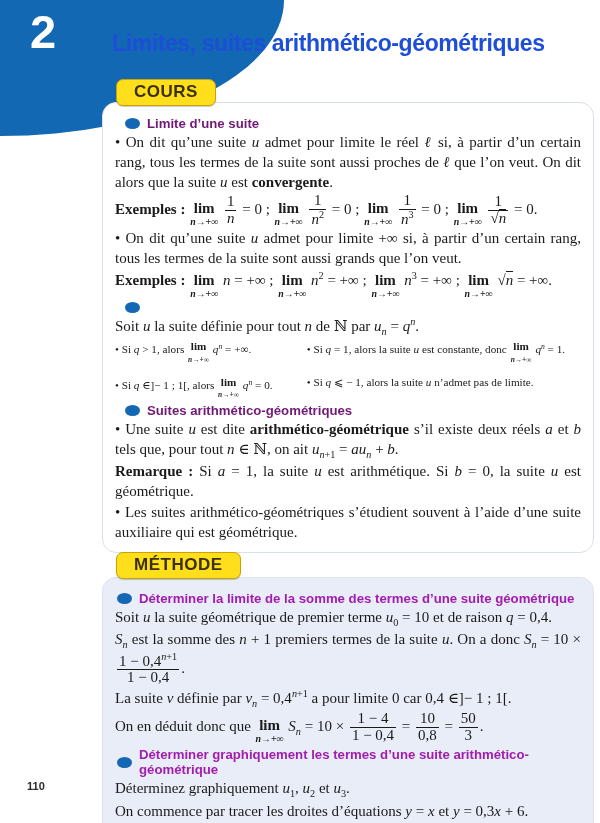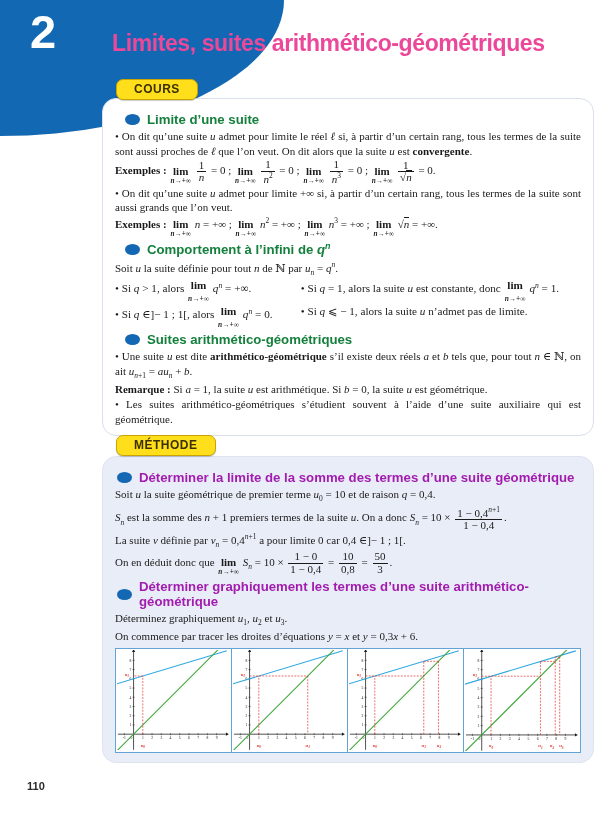--- a/index.html
+++ b/index.html
@@ -15,53 +15,53 @@
     background:#1268b3;border-bottom-right-radius:100% 100%;
   }
   .chapter-num{
     position:absolute;top:4px;left:30px;color:#fff;
     font-family:"Liberation Sans","DejaVu Sans",sans-serif;
     font-weight:bold;font-size:47px;
   }
   .page-title{
     position:absolute;top:30px;left:112px;width:482px;
     font-family:"Liberation Sans","DejaVu Sans",sans-serif;
-    font-weight:bold;font-size:23px;letter-spacing:-0.4px;color:#ec4899;
+    font-weight:bold;font-size:23px;letter-spacing:-0.4px;color:#1d4ed8;
   }
   
   .content{position:absolute;top:80px;left:102px;width:492px;}
   .badge{
     display:inline-block;position:relative;z-index:2;
     margin-left:14px;margin-bottom:-11px;top:-1px;
     background:#ffdf1b;border:1.6px solid #c9a300;border-radius:7px;
     padding:2px 17px 3px 17px;
     font-family:"Liberation Sans","DejaVu Sans",sans-serif;
-    font-weight:bold;font-size:12px;color:#3a3000;letter-spacing:0.5px;
+    font-weight:bold;font-size:17px;color:#3a3000;letter-spacing:0.5px;
     box-shadow:0 1px 1px rgba(0,0,0,0.2);
   }
   .cours-box{
     position:relative;background:#fff;border:1.5px solid #d9dfec;
     border-radius:14px;padding:10px 12px 8px 12px;
   }
   .methode-box{
     position:relative;background:#e9edf7;border:1px solid #dfe3f0;
     border-radius:14px;padding:10px 12px 9px 12px;margin-top:2px;
   }
   .sec-head{
     display:flex;align-items:center;margin:3px 0 2px 10px;
     font-family:"Liberation Sans","DejaVu Sans",sans-serif;
-    font-weight:bold;font-size:13.2px;color:#15803d;
+    font-weight:bold;font-size:13.2px;color:#701a75;
   }
   .methode-box .sec-head{color:#a21caf;margin-left:2px;}
   .bullet{
     display:inline-block;width:15px;height:11px;border-radius:50%;
     background:#1467b2;margin-right:7px;flex:0 0 auto;
   }
-  p.body{margin:1px 0;font-size:11px;line-height:1.32;text-align:justify;}
-  .qn-grid{display:grid;grid-template-columns:39% 61%;column-gap:4px;margin:1px 0;}
+  p.body{margin:1px 0;font-size:15px;line-height:1.32;text-align:justify;}
+  .qn-grid{display:grid;grid-template-columns:39% 61%;column-gap:4px;margin:1px 0;gap:10px;}
   .qn-grid span{font-size:11.2px;line-height:1.32;}
   
   i{font-style:italic;}
   sub{font-size:0.68em;}
   sup{font-size:0.68em;}
   .lim{display:inline-block;text-align:center;vertical-align:-0.75em;line-height:1;margin:0 1px;font-weight:bold;}
   .lim .u{display:block;font-size:0.66em;margin-top:1px;}
   .frac{display:inline-block;vertical-align:middle;text-align:center;line-height:1.05;margin:0 2px;}
   .frac .n{display:block;padding:0 2px;}
   .frac .d{display:block;border-top:1px solid #1a1a1a;padding:0 2px;}
@@ -98,21 +98,20 @@
       <span class="bullet"></span>
       <span>Limite d’une suite</span>
     </div>
     <p class="body">• On dit qu’une suite <i>u</i> admet pour limite le réel <i>ℓ</i> si, à partir d’un certain rang, tous les termes de la suite sont aussi proches de <i>ℓ</i> que l’on veut. On dit alors que la suite <i>u</i> est <b>convergente</b>.</p>
     <p class="body"><b>Exemples :</b> <span class="lim">lim<span class="u"><i>n</i>→+∞</span></span> <span class="frac"><span class="n">1</span><span class="d"><i>n</i></span></span> = 0 ; <span class="lim">lim<span class="u"><i>n</i>→+∞</span></span> <span class="frac"><span class="n">1</span><span class="d"><i>n</i><sup>2</sup></span></span> = 0 ; <span class="lim">lim<span class="u"><i>n</i>→+∞</span></span> <span class="frac"><span class="n">1</span><span class="d"><i>n</i><sup>3</sup></span></span> = 0 ; <span class="lim">lim<span class="u"><i>n</i>→+∞</span></span> <span class="frac"><span class="n">1</span><span class="d">√<span class="rad"><i>n</i></span></span></span> = 0.</p>
     <p class="body">• On dit qu’une suite <i>u</i> admet pour limite +∞ si, à partir d’un certain rang, tous les termes de la suite sont aussi grands que l’on veut.</p>
     <p class="body"><b>Exemples :</b> <span class="lim">lim<span class="u"><i>n</i>→+∞</span></span> <i>n</i> = +∞ ; <span class="lim">lim<span class="u"><i>n</i>→+∞</span></span> <i>n</i><sup>2</sup> = +∞ ; <span class="lim">lim<span class="u"><i>n</i>→+∞</span></span> <i>n</i><sup>3</sup> = +∞ ; <span class="lim">lim<span class="u"><i>n</i>→+∞</span></span> √<span class="rad"><i>n</i></span> = +∞.</p>
 
     <div class="sec-head">
       <span class="bullet"></span>
-      <span>Comportement à l’infini de <i>q</i><sup><i>n</i></sup></span>
     </div>
     <p class="body">Soit <i>u</i> la suite définie pour tout <i>n</i> de ℕ par <i>u</i><sub><i>n</i></sub> = <i>q</i><sup><i>n</i></sup>.</p>
     <div class="qn-grid">
       <span>• Si <i>q</i> &gt; 1, alors <span class="lim">lim<span class="u"><i>n</i>→+∞</span></span> <i>q</i><sup><i>n</i></sup> = +∞.</span>
       <span>• Si <i>q</i> = 1, alors la suite <i>u</i> est constante, donc <span class="lim">lim<span class="u"><i>n</i>→+∞</span></span> <i>q</i><sup><i>n</i></sup> = 1.</span>
       <span>• Si <i>q</i> ∈]− 1 ; 1[, alors <span class="lim">lim<span class="u"><i>n</i>→+∞</span></span> <i>q</i><sup><i>n</i></sup> = 0.</span>
       <span>• Si <i>q</i> ⩽ − 1, alors la suite <i>u</i> n’admet pas de limite.</span>
     </div>
 
     <div class="sec-head">
@@ -128,21 +127,21 @@
   <span class="badge">MÉTHODE</span>
   <div class="methode-box">
 
     <div class="sec-head">
       <span class="bullet"></span>
       <span>Déterminer la limite de la somme des termes d’une suite géométrique</span>
     </div>
     <p class="body">Soit <i>u</i> la suite géométrique de premier terme <i>u</i><sub>0</sub> = 10 et de raison <i>q</i> = 0,4.</p>
     <p class="body"><i>S</i><sub><i>n</i></sub> est la somme des <i>n</i> + 1 premiers termes de la suite <i>u</i>. On a donc <i>S</i><sub><i>n</i></sub> = 10 × <span class="frac"><span class="n">1 − 0,4<sup><i>n</i>+1</sup></span><span class="d">1 − 0,4</span></span>.</p>
     <p class="body">La suite <i>v</i> définie par <i>v</i><sub><i>n</i></sub> = 0,4<sup><i>n</i>+1</sup> a pour limite 0 car 0,4 ∈]− 1 ; 1[.</p>
-    <p class="body">On en déduit donc que <span class="lim">lim<span class="u"><i>n</i>→+∞</span></span> <i>S</i><sub><i>n</i></sub> = 10 × <span class="frac"><span class="n">1 − 0</span><span class="d">1 − 0,4</span></span> = <span class="frac"><span class="n">10</span><span class="d">0,8</span></span> = <span class="frac"><span class="n">50</span><span class="d">3</span></span>.</p>
+    <p class="body">On en déduit donc que <span class="lim">lim<span class="u"><i>n</i>→+∞</span></span> <i>S</i><sub><i>n</i></sub> = 10 × <span class="frac"><span class="n">1 − 4</span><span class="d">1 − 0,4</span></span> = <span class="frac"><span class="n">10</span><span class="d">0,8</span></span> = <span class="frac"><span class="n">50</span><span class="d">3</span></span>.</p>
 
     <div class="sec-head">
       <span class="bullet"></span>
       <span>Déterminer graphiquement les termes d’une suite arithmético-géométrique</span>
     </div>
     <p class="body">Déterminez graphiquement <i>u</i><sub>1</sub>, <i>u</i><sub>2</sub> et <i>u</i><sub>3</sub>.</p>
     <p class="body">On commence par tracer les droites d’équations <i>y</i> = <i>x</i> et <i>y</i> = 0,3<i>x</i> + 6.</p>
 
     <div class="gtable">
       <div class="gcell graph">

